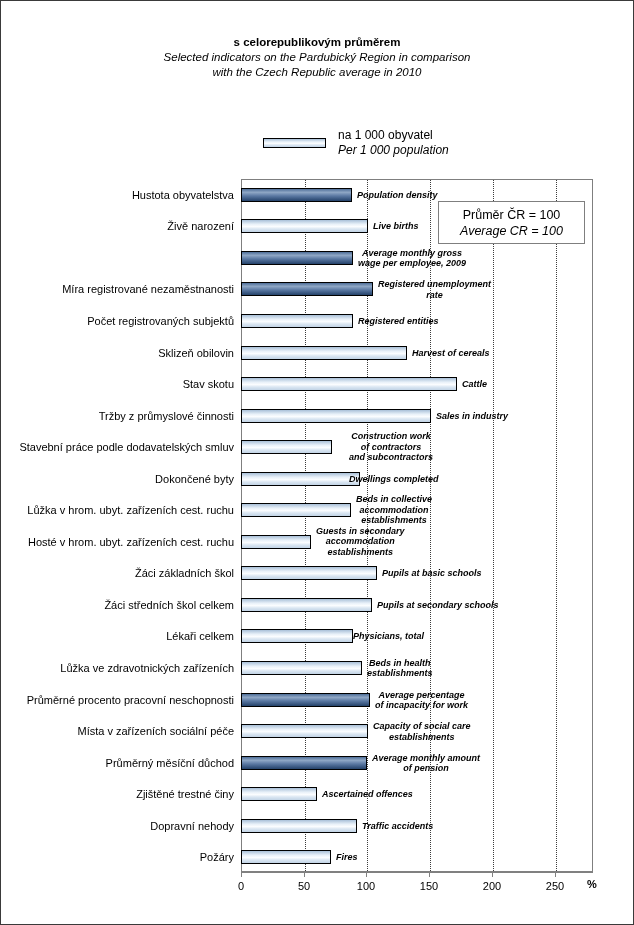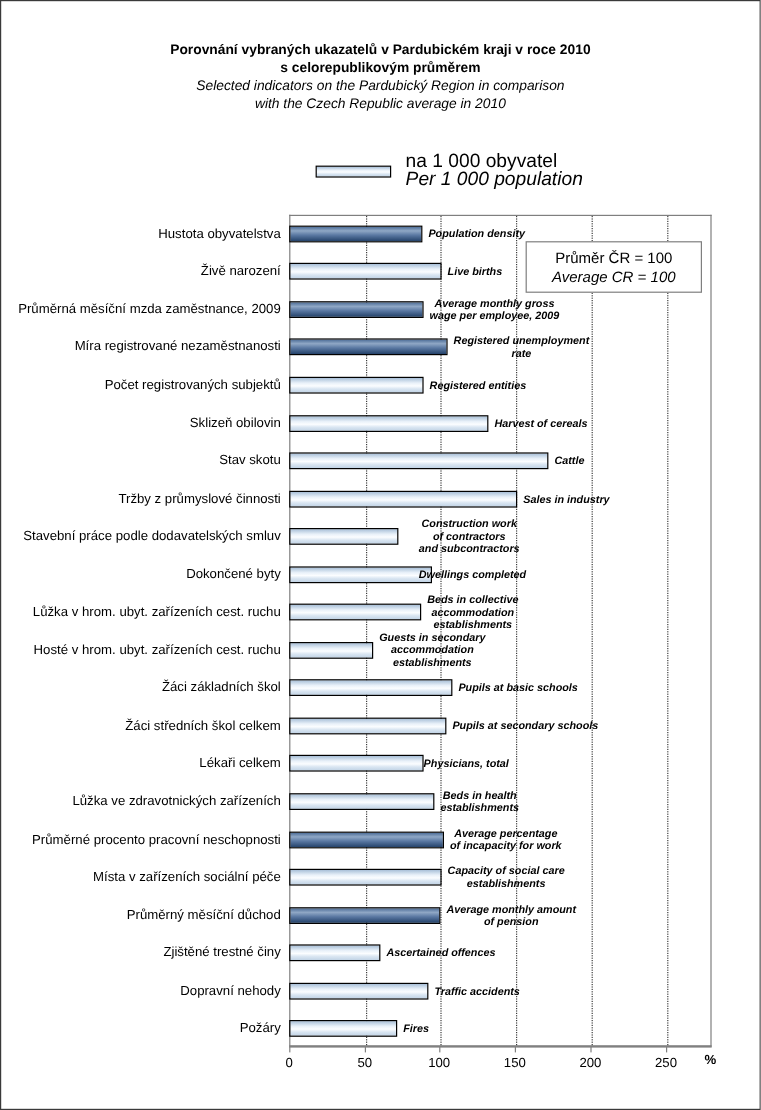--- a/index.html
+++ b/index.html
@@ -6,21 +6,21 @@
   .page {
     position:relative; width:634px; height:925px; background:#ffffff;
     border:1px solid #3a3a3a; box-sizing:border-box; overflow:hidden;
     font-family:"Liberation Sans", sans-serif; color:#000;
   }
   .title-block { position:absolute; top:34px; left:0; width:100%; text-align:center; }
   .title-cs { font-weight:bold; font-size:11.5px; line-height:15px; }
   .title-en { font-style:italic; font-size:11.5px; line-height:15px; }
 
   .legend-swatch { position:absolute; left:262px; top:137px; width:61px; height:8px; border:1px solid #000; }
-  .legend-text { position:absolute; left:337px; top:127px; font-size:16px; line-height:14.5px; }
+  .legend-text { position:absolute; left:337px; top:127px; font-size:12px; line-height:14.5px; }
   .legend-line-en { font-style:italic; }
 
   .plot {
     position:absolute; left:240px; top:178px; width:352px; height:694px;
     border:1px solid #7f7f7f; border-bottom:2px solid #808080; box-sizing:border-box;
   }
   .gridline { position:absolute; top:0; bottom:0; width:0; border-left:1px dotted #3c3c3c; }
 
   .rows { position:absolute; left:0; top:178px; width:550px; height:694px; display:flex; flex-direction:column; }
   .row { flex:1 1 0; position:relative; }
@@ -50,21 +50,20 @@
   .axis-label { position:absolute; top:879px; transform:translateX(-50%); font-size:11px; }
   .axis-unit  { position:absolute; top:877px; left:586px; font-size:11px; font-weight:bold; }
   .tick { position:absolute; top:871px; height:5px; width:0; border-left:1px solid #808080; }
 </style>
 </head>
 <body>
 
 <div class="page">
 
   <div class="title-block">
-    <div class="title-cs">Porovnání vybraných ukazatelů v Pardubickém kraji  v roce 2010</div>
     <div class="title-cs">s celorepublikovým průměrem</div>
     <div class="title-en">Selected indicators on the Pardubický Region  in comparison</div>
     <div class="title-en">with the Czech Republic  average in 2010</div>
   </div>
 
   <div class="legend-swatch bar-light"></div>
   <div class="legend-text">
     <div class="legend-line-cs">na 1 000 obyvatel</div>
     <div class="legend-line-en">Per 1 000 population</div>
   </div>
@@ -86,21 +85,20 @@
   </div>
 
   <div class="row">
     <div class="row-label">Živě narození</div>
     <div class="bar bar-light" style="width: 125px;"></div>
     <div class="row-ann" style="left: 372px;">Live births</div>
   </div>
 
 
   <div class="row">
-    <div class="row-label">Průměrná měsíční mzda zaměstnance, 2009</div>
     <div class="bar bar-dark" style="width: 110px;"></div>
     <div class="row-ann" style="left: 357px;">Average monthly  gross
 wage per employee,  2009</div>
   </div>
 
   <div class="row">
     <div class="row-label">Míra registrované nezaměstnanosti</div>
     <div class="bar bar-dark" style="width: 130px;"></div>
     <div class="row-ann" style="left: 377px;">Registered unemployment
 rate</div>

